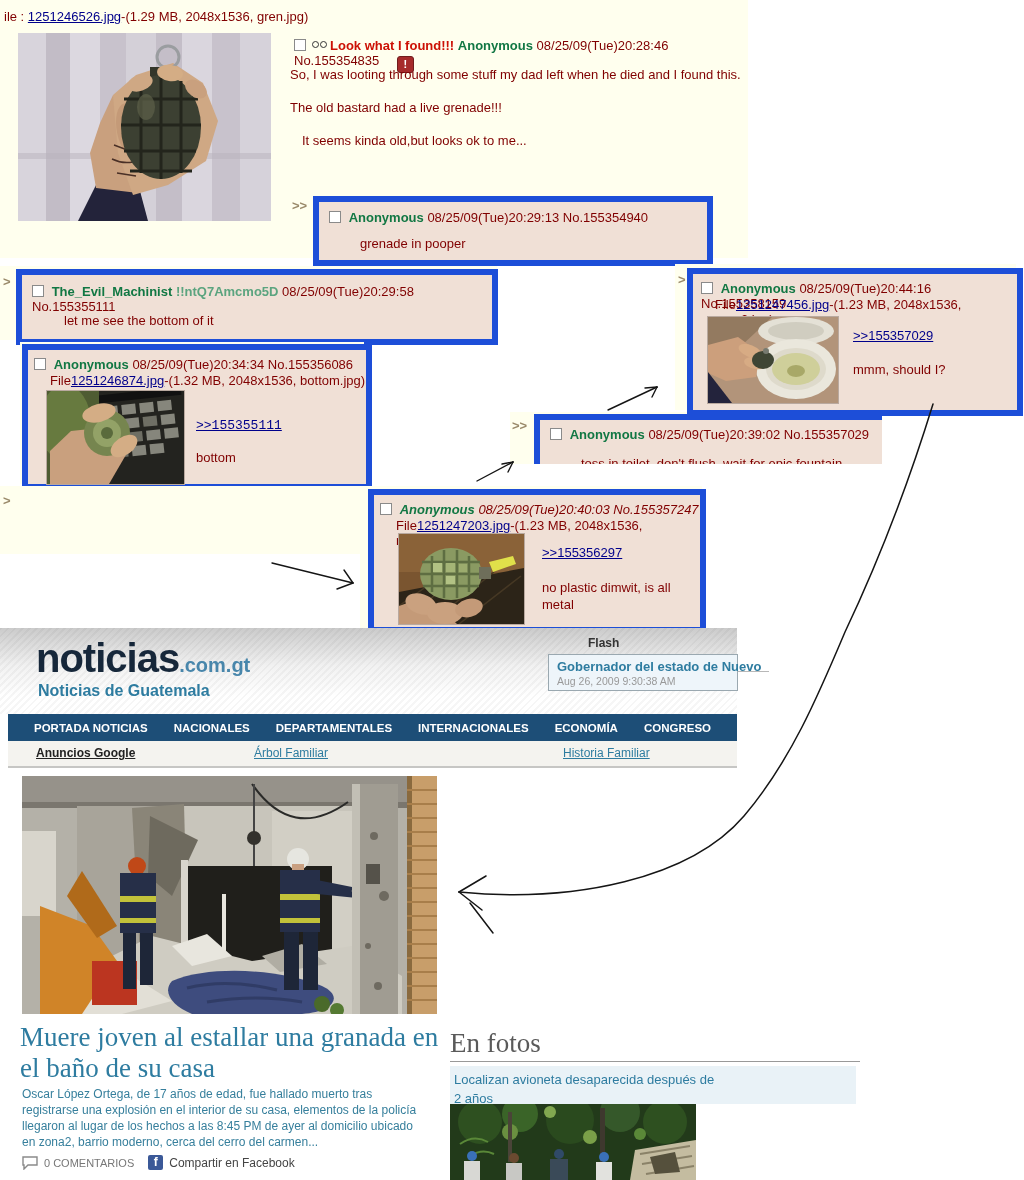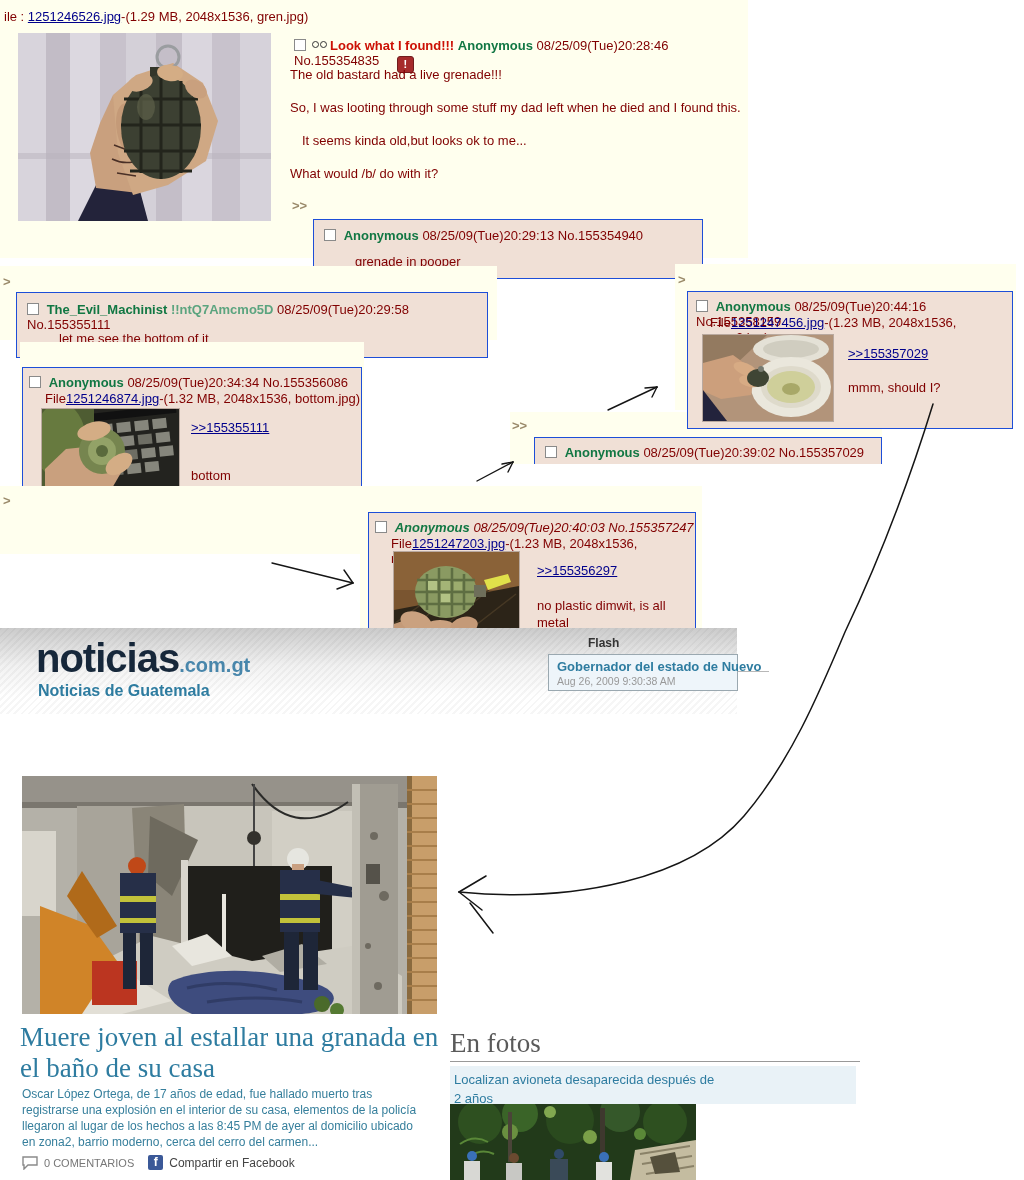--- a/index.html
+++ b/index.html
@@ -2,21 +2,21 @@
 <html><head>
 <meta charset="utf-8">
 <style>
   html,body{margin:0;padding:0;background:#fff;}
   #canvas{position:relative;width:1024px;height:1180px;background:#fff;overflow:hidden;
           font-family:"Liberation Sans",sans-serif;}
   .abs{position:absolute;}
   
   .board{background:#ffffee;}
   .snippet{background:#ffffee;}
-  .post{background:#f0e0d6;border:1px solid #1d4ed8;position:absolute;margin-top:23px;}
+  .post{background:#f0e0d6;border:6px solid #1d4ed8;position:absolute;}
   .maroon{color:#800000;}
   .name{color:#117743;font-weight:bold;}
   .trip{color:#5ba47f;font-weight:bold;}
   .stamp{color:#800000;}
   .subject{color:#cc1105;font-weight:bold;}
   .t13{font-size:13px;line-height:15px;}
   .chk{display:inline-block;width:10px;height:10px;background:#fff;border:1px solid #8a8a8a;
        vertical-align:-1px;margin-right:4px;}
   .bluelink{color:#00008b;text-decoration:underline;cursor:pointer;}
   .qmark{color:#9a8a6a;font-size:13px;font-weight:bold;}
@@ -96,24 +96,23 @@
     </svg>
 
     <div class="abs t13" style="left:294px;top:36px;">
       <span class="chk"></span><span class="opicon"><i></i><i></i></span><span class="subject">Look what I found!!!</span>
       <span class="name">Anonymous</span>
       <span class="stamp">08/25/09(Tue)20:28:46 No.155354835</span>
       <span class="badge">!</span>
     </div>
 
     <div class="abs t13 maroon" style="left:290px;top:67px;width:520px;">
+      <p style="margin:0 0 18px;">So, I was looting through some stuff my dad left when he died and I found this.</p>
       <p style="margin:0 0 18px;">The old bastard had a live grenade!!!</p>
-      <p style="margin:0 0 18px;">So, I was looting through some stuff my dad left when he died and I found this.</p>
       <p style="margin:0 12px 18px;">It seems kinda old,but looks ok to me...</p>
-      <p style="margin:0;">What would /b/ do with it?</p>
     </div>
 
     <span class="qmark abs" style="left:292px;top:198px;">&gt;&gt;</span>
     <div class="post" style="left:313px;top:196px;width:388px;height:58px;">
       <div class="abs t13" style="left:10px;top:8px;">
         <span class="chk"></span>
         <span class="name">Anonymous</span>
         <span class="stamp">08/25/09(Tue)20:29:13 No.155354940</span>
       </div>
       <div class="abs t13 maroon" style="left:41px;top:34px;">grenade in pooper</div>
@@ -171,21 +170,21 @@
         <g>
           <polygon points="3,93 62,93 80,62 62,36 24,40 3,60" fill="#c9a07e"></polygon>
           <circle cx="60" cy="42" r="23" fill="#76854f"></circle>
           <circle cx="60" cy="42" r="14" fill="#93a267"></circle>
           <circle cx="60" cy="42" r="6" fill="#5a6a3c"></circle>
           <path d="M42 30 a23 23 0 0 1 20 -10" stroke="#aab877" stroke-width="3" fill="none"></path>
           <ellipse cx="52" cy="22" rx="17" ry="9" fill="#d4ad85" transform="rotate(-14 52 22)"></ellipse>
           <ellipse cx="77" cy="55" rx="15" ry="9" fill="#d4ad85" transform="rotate(-35 77 55)"></ellipse>
         </g>
       </svg>
-      <a class="abs t13 bluelink" style="left:168px;top:52px;">&gt;&gt;155355111</a>
+      <a class="abs t13 bluelink" style="left:168px;top:68px;font-family:Liberation Mono, monospace;">&gt;&gt;155355111</a>
       <div class="abs t13 maroon" style="left:168px;top:100px;">bottom</div>
     </div>
   </section>
 
   <section class="snippet abs" style="left:0;top:486px;width:370px;height:68px;">
     <span class="qmark abs" style="left:3px;top:7px;">&gt;</span>
   </section>
 
   <section class="snippet abs" style="left:510px;top:412px;width:372px;height:52px;overflow:hidden;">
     <span class="qmark abs" style="left:2px;top:6px;">&gt;&gt;</span>
@@ -279,20 +278,33 @@
       <div class="stripes"></div>
       <div class="abs" style="left:36px;top:10px;">
         <span class="brand">noticias</span><span class="brandsuf">.com.gt</span>
       </div>
       <div class="tagline abs" style="left:38px;top:54px;">Noticias de Guatemala</div>
       <div class="flashlbl abs" style="left:556px;top:8px;width:181px;border-bottom:1px solid #b8b8b8;padding-bottom:21px;margin-left:32px;">Flash</div>
       <div class="flashbox abs" style="left:548px;top:26px;width:188px;height:35px;">
         <div class="flashtitle abs" style="left:8px;top:4px;white-space:nowrap;">Gobernador del estado de Nuevo</div>
         <div class="flashtime abs" style="left:8px;top:20px;">Aug 26, 2009 9:30:38 AM</div>
       </div>
+    </div>
+    <div class="navbar abs" style="left:8px;top:86px;width:729px;height:27px;">
+      <span>PORTADA NOTICIAS</span>
+      <span>NACIONALES</span>
+      <span>DEPARTAMENTALES</span>
+      <span>INTERNACIONALES</span>
+      <span>ECONOMÍA</span>
+      <span>CONGRESO</span>
+    </div>
+    <div class="subbar abs" style="left:8px;top:113px;width:729px;height:25px;">
+      <span class="adslink abs" style="left:28px;top:5px;">Anuncios Google</span>
+      <span class="teallink abs" style="left:246px;top:5px;">Árbol Familiar</span>
+      <span class="teallink abs" style="left:555px;top:5px;">Historia Familiar</span>
     </div>
   </section>
 
   <svg class="abs" style="left:22px;top:776px;" width="415" height="238" viewBox="0 0 415 238">
     <rect width="415" height="238" fill="#b4b1a8"></rect>
     <rect x="0" y="0" width="415" height="26" fill="#96928a"></rect>
     <rect x="0" y="26" width="415" height="6" fill="#7a766e"></rect>
     <rect x="0" y="55" width="34" height="85" fill="#d8d5cc"></rect>
     <rect x="55" y="30" width="290" height="150" fill="#c8c5bb"></rect>
     <rect x="55" y="30" width="80" height="150" fill="#a8a49a"></rect>

